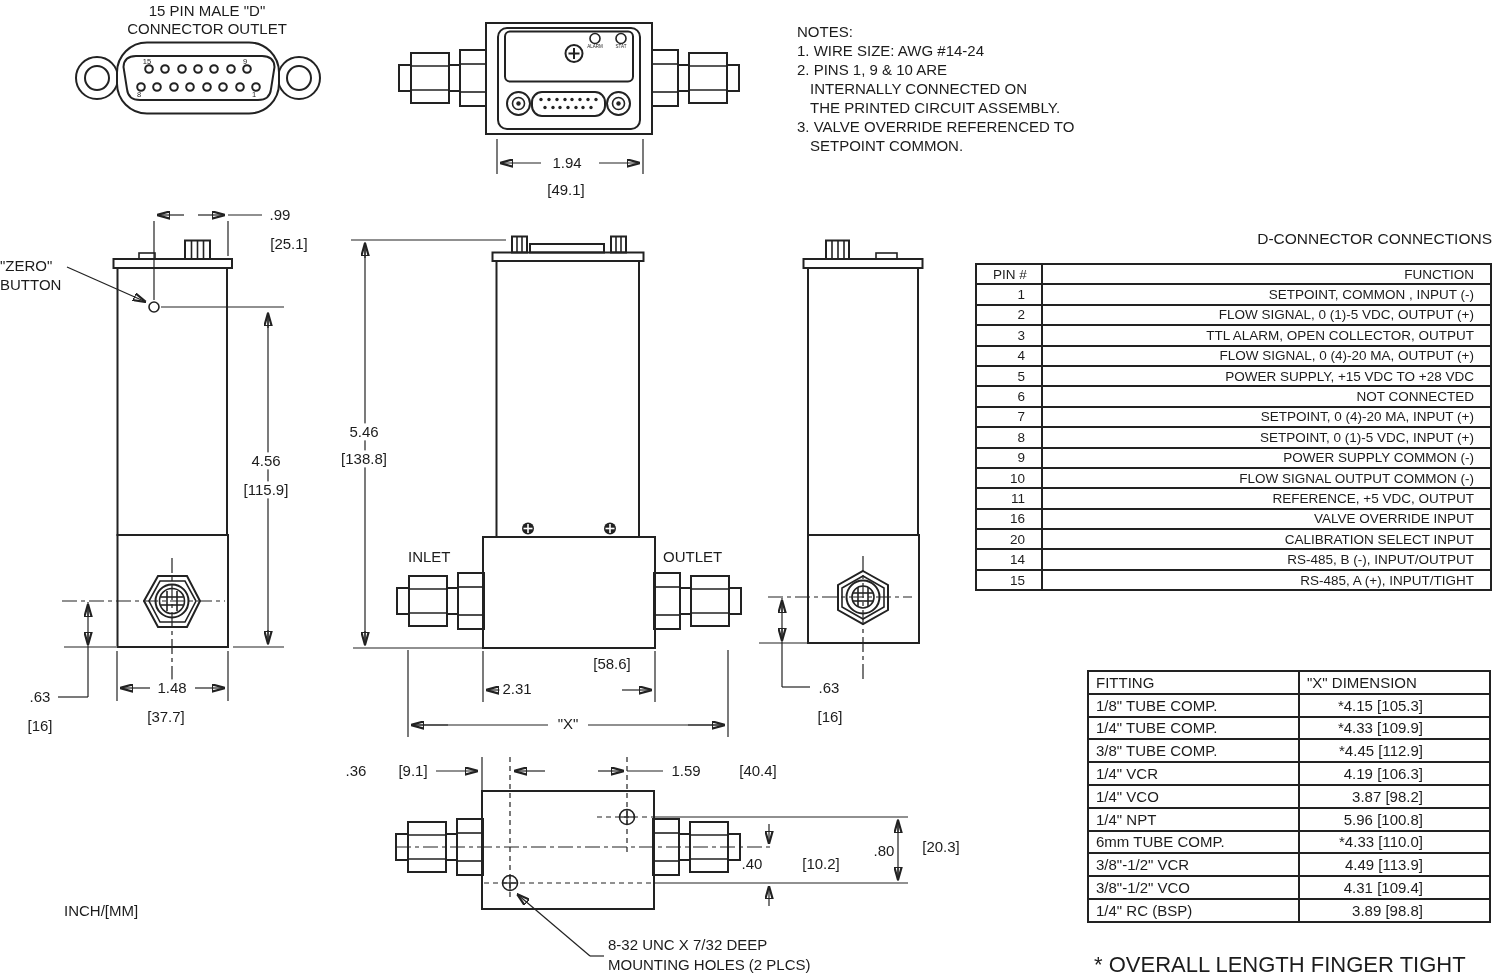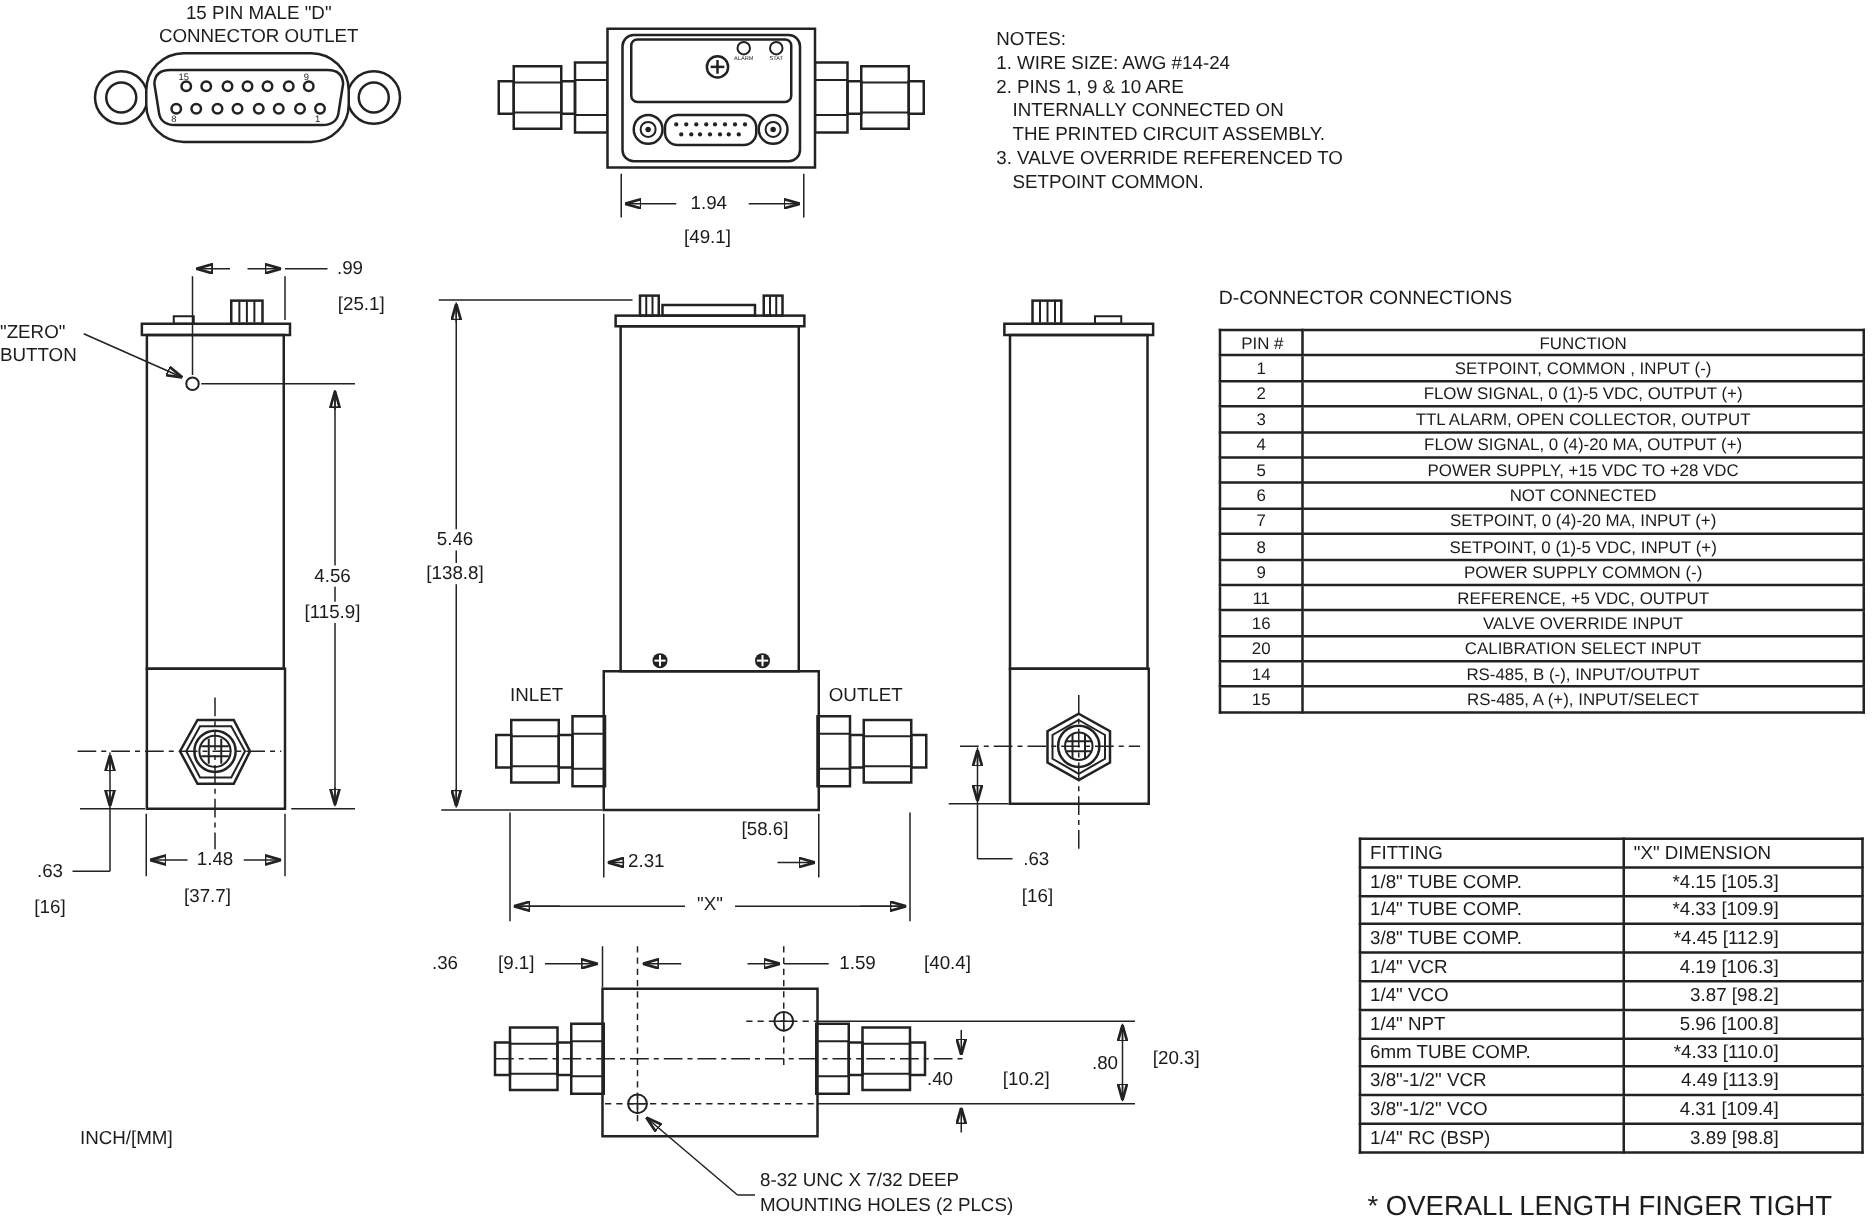--- a/index.html
+++ b/index.html
@@ -17,29 +17,29 @@
   .t{position:absolute;white-space:nowrap;font-size:15px;line-height:1.15}
   .ctr{transform:translate(-50%,-50%)}
   .bg{background:#fff;padding:0 3px}
   .pin{font-size:7.5px;line-height:1}
   .tiny{font-size:4.5px;line-height:1;letter-spacing:0}
   .title-c{width:210px;text-align:center}
   .big{font-size:22px}
   table.dt{position:absolute;border-collapse:collapse;background:#fff;table-layout:fixed}
   table.dt th,table.dt td{border:2px solid #222;font-weight:normal;overflow:hidden;white-space:nowrap}
   #pin-table{left:975px;top:263px;width:517px;font-size:13.5px}
-  #pin-table th,#pin-table td{height:18.4px;padding:0 16px;text-align:center}
+  #pin-table th,#pin-table td{height:18.4px;padding:0 16px;text-align:right}
   #pin-table .c0{width:66px}
   #fit-table{left:1087px;top:670px;width:404px;font-size:15px}
   #fit-table th,#fit-table td{height:20.8px;padding:0}
   #fit-table .c0{width:211px}
   #fit-table th{text-align:left;padding-left:7px}
   #fit-table td:first-child{text-align:left;padding-left:7px}
   #fit-table td:last-child{text-align:right;padding-right:66px}
-  #pt-title{left:975px;top:230px;width:517px;text-align:left;font-size:15.5px}
+  #pt-title{left:975px;top:230px;width:517px;text-align:right;font-size:15.5px}
 </style>
 </head>
 <body>
 
 <div id="canvas">
 
 <svg id="art" width="1500" height="976" viewBox="0 0 1500 976">
   <defs>
     <marker id="arr" viewBox="0 0 12 8" refX="12" refY="4" markerWidth="13" markerHeight="9" markerUnits="userSpaceOnUse" orient="auto-start-reverse">
       <path d="M0,0.6 L12,4 L0,7.4 Z" fill="#222" stroke="none"></path>
@@ -381,38 +381,42 @@
         </tr>
         <tr>
           <td>8</td>
           <td>SETPOINT, 0 (1)-5 VDC, INPUT (+)</td>
         </tr>
         <tr>
           <td>9</td>
           <td>POWER SUPPLY COMMON (-)</td>
         </tr>
         <tr>
+          <td>10</td>
+          <td>FLOW SIGNAL OUTPUT COMMON (-)</td>
+        </tr>
+        <tr>
           <td>11</td>
           <td>REFERENCE, +5 VDC, OUTPUT</td>
         </tr>
         <tr>
           <td>16</td>
           <td>VALVE OVERRIDE INPUT</td>
         </tr>
         <tr>
           <td>20</td>
           <td>CALIBRATION SELECT INPUT</td>
         </tr>
         <tr>
           <td>14</td>
           <td>RS-485, B (-), INPUT/OUTPUT</td>
         </tr>
         <tr>
           <td>15</td>
-          <td>RS-485, A (+), INPUT/SELECT</td>
+          <td>RS-485, A (+), INPUT/TIGHT</td>
         </tr>
       </tbody>
 </table>
 
 <table class="dt" id="fit-table">
   <colgroup>
         <col class="c0">
         <col>
       </colgroup>
   <thead>

